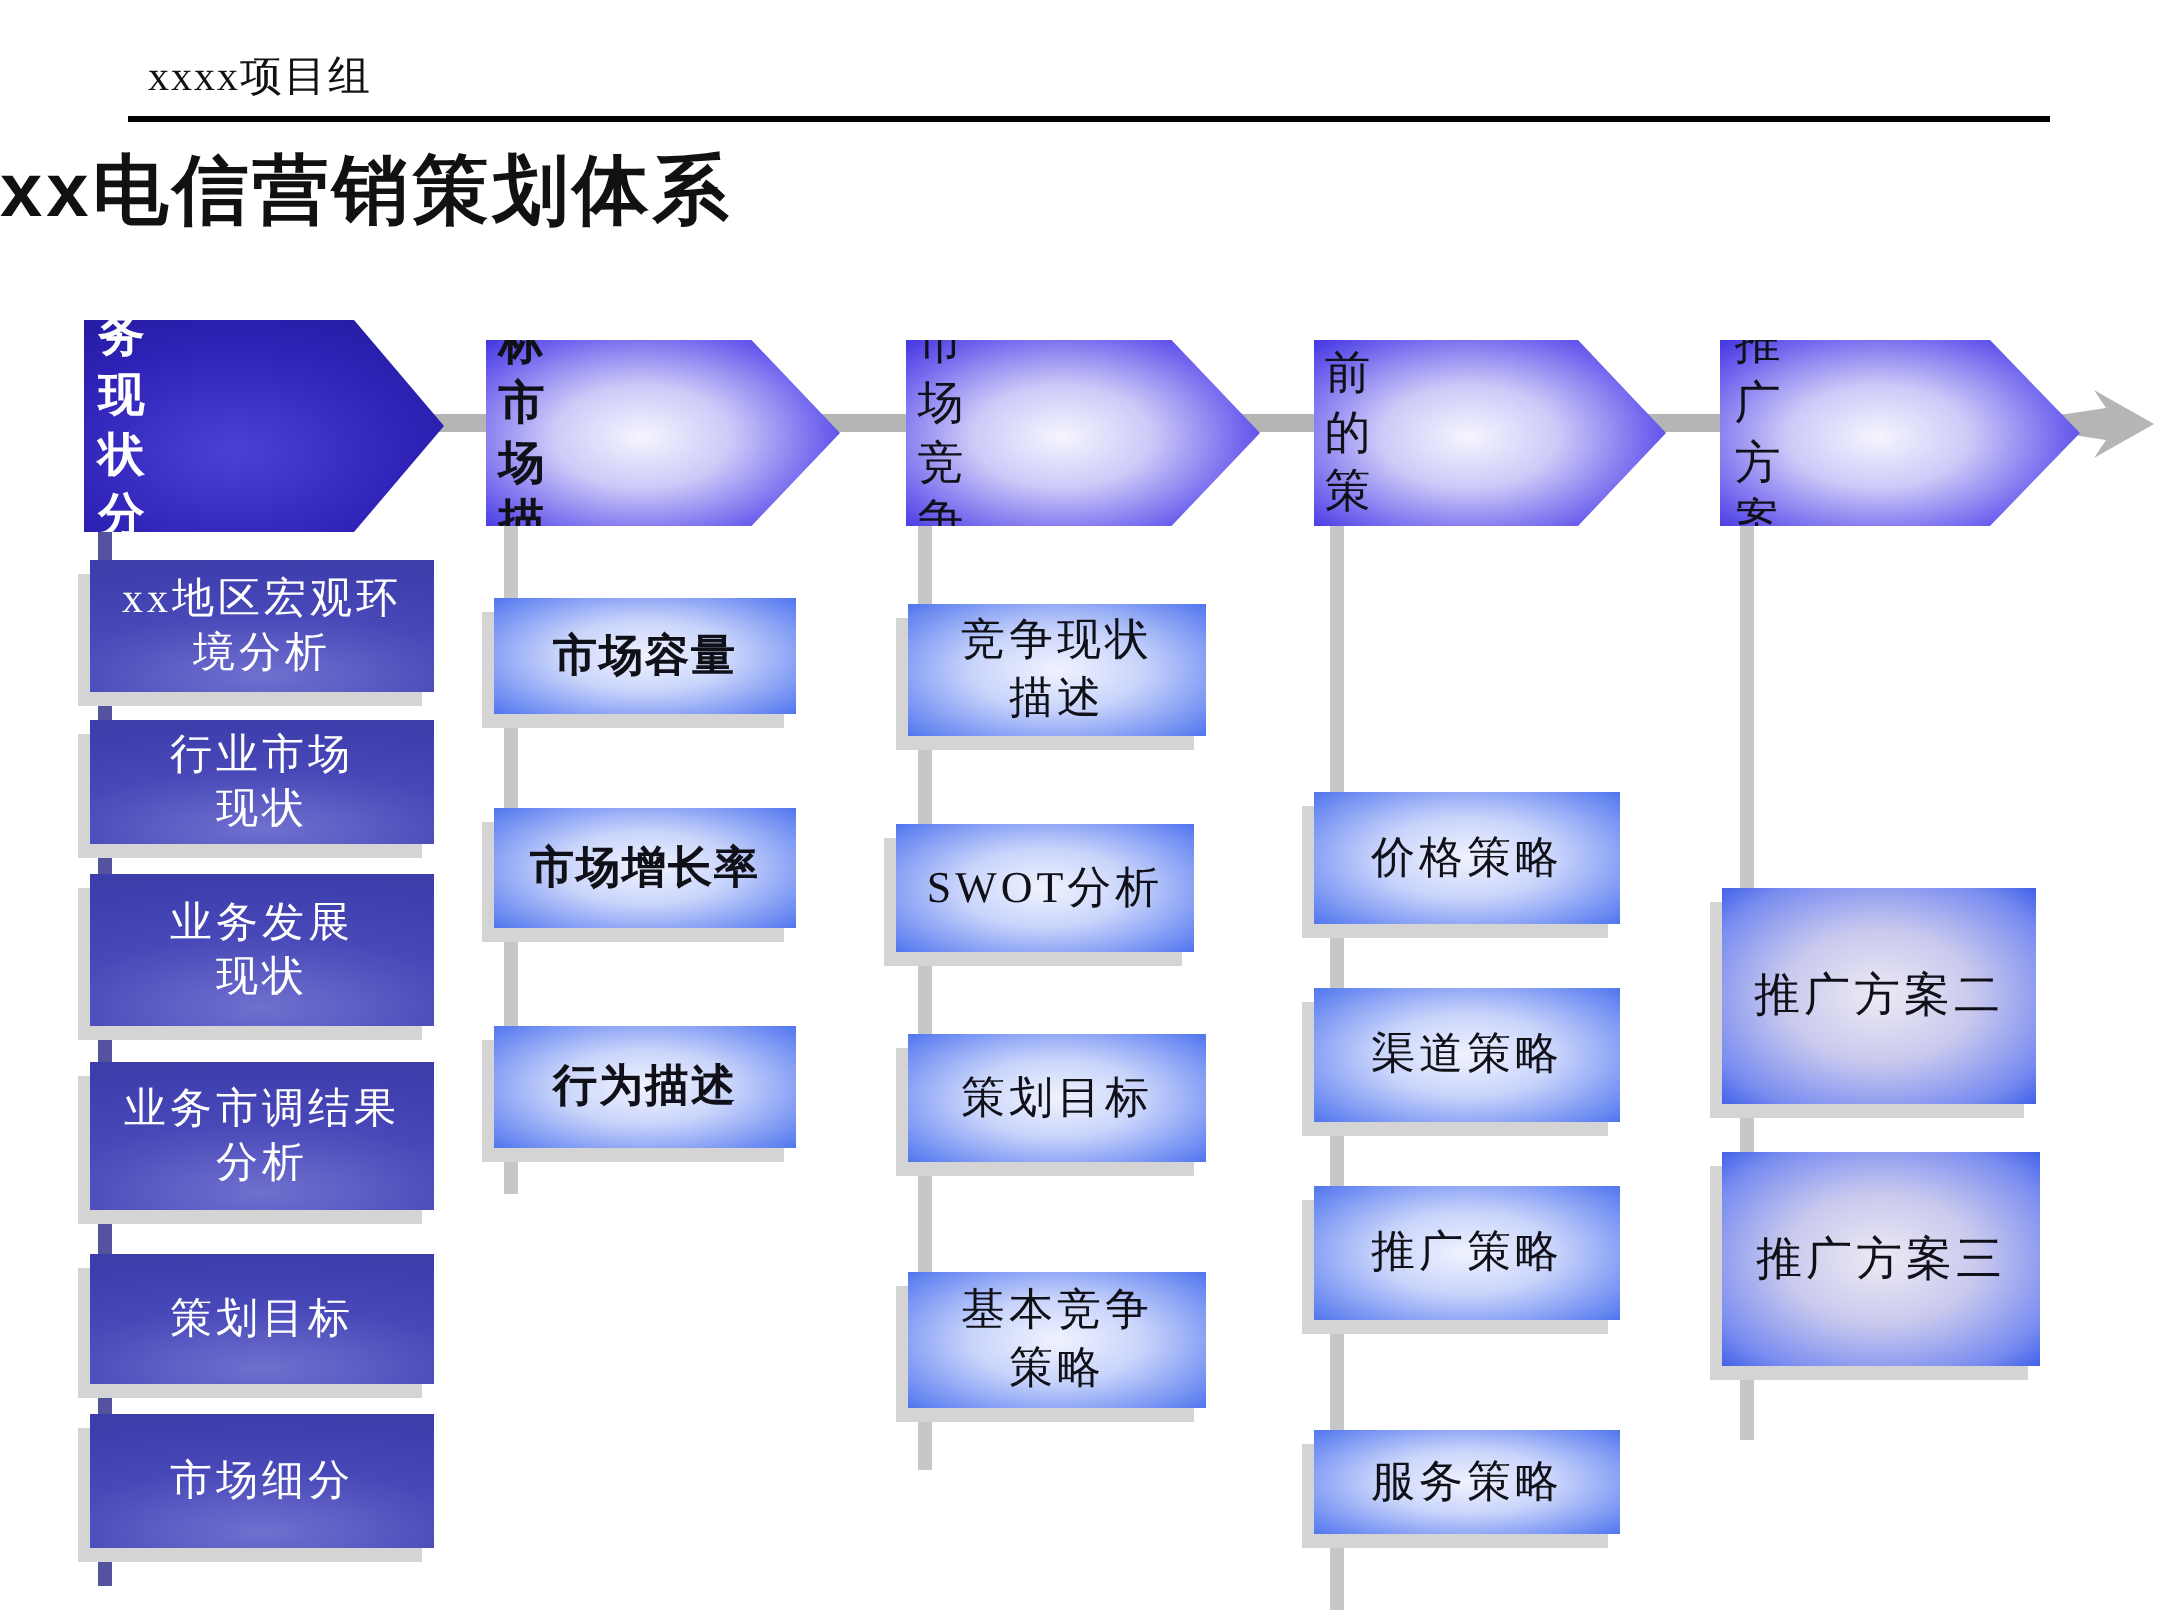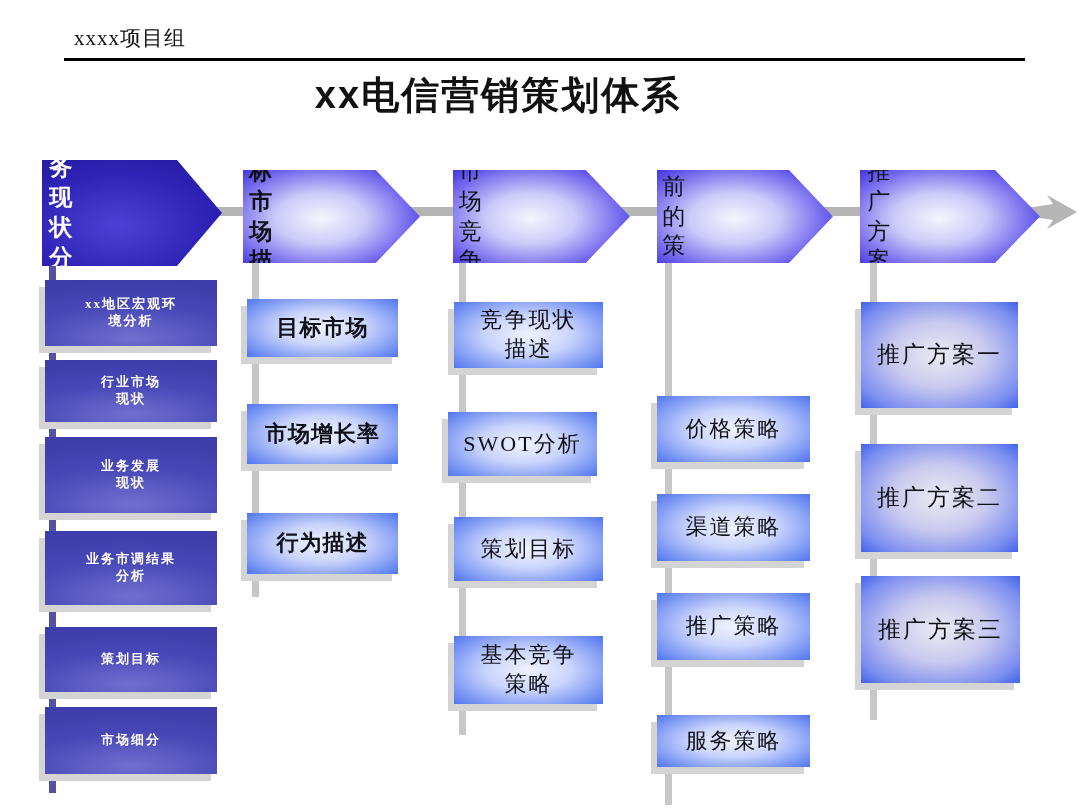--- a/index.html
+++ b/index.html
@@ -6,21 +6,21 @@
   .slide{
     position:relative;width:1080px;height:810px;background:#ffffff;overflow:hidden;
     font-family:"Liberation Serif","DejaVu Serif",serif;color:#111;
   }
   .project-label{
     position:absolute;left:74px;top:24px;font-size:21px;letter-spacing:1px;
     font-family:"Liberation Serif","DejaVu Serif",serif;
   }
   .header-rule{position:absolute;left:64px;top:58px;width:961px;height:3px;background:#000;}
   .slide-title{
-    position:absolute;left:0;top:70px;width:996px;text-align:center;
+    position:absolute;left:0;top:70px;width:996px;text-align:left;
     font-size:38px;font-weight:bold;letter-spacing:2px;
     font-family:"Liberation Sans","DejaVu Sans",sans-serif;
   }
   
   .hline{position:absolute;left:198px;top:207px;width:837px;height:9px;background:#b5b5b5;z-index:1;}
   .vline{position:absolute;width:7px;z-index:1;background:#c7c7c7;}
   .vline.dark{background:#53539f;}
   .flow-arrowhead{position:absolute;left:1020px;top:193px;z-index:1;}
   
   .arrow{
@@ -40,21 +40,21 @@
   }
   .arrow.boldface{font-family:"Liberation Sans","DejaVu Sans",sans-serif;font-weight:bold;letter-spacing:1px;}
   
   .box{
     position:absolute;z-index:2;display:flex;align-items:center;justify-content:center;
     text-align:center;line-height:1.3;font-size:22px;letter-spacing:2px;
     filter:drop-shadow(-6px 7px 0 #d4d4d4);white-space:pre-line;box-sizing:border-box;
   }
   .box.dark{
     background:radial-gradient(ellipse 110% 85% at 50% 88%,#7070cf 0%,#4848b8 55%,#3d3dac 100%);
-    color:#ffffff;font-weight:bold;font-size:13px;
+    color:#ffffff;font-weight:normal;font-size:21px;
   }
   .box.light{
     background:radial-gradient(ellipse 90% 95% at 50% 50%,#f0f3fe 0%,#c9d4fb 32%,#6d8cf2 66%,#2b57e8 90%,#1d47d2 100%);
     color:#101018;
   }
   .box.lav{
     background:radial-gradient(ellipse 80% 80% at 50% 50%,#eceaf4 0%,#c9c9ee 38%,#7a8df0 72%,#2b50e4 95%);
     color:#101018;font-size:23px;
   }
   .box.boldface{font-family:"Liberation Sans","DejaVu Sans",sans-serif;font-weight:bold;letter-spacing:1px;}
@@ -91,33 +91,32 @@
 境分析</div>
   <div class="box dark" style="left:45px;top:360px;width:172px;height:62px">行业市场
 现状</div>
   <div class="box dark" style="left:45px;top:437px;width:172px;height:76px">业务发展
 现状</div>
   <div class="box dark" style="left:45px;top:531px;width:172px;height:74px">业务市调结果
 分析</div>
   <div class="box dark" style="left:45px;top:627px;width:172px;height:65px">策划目标</div>
   <div class="box dark" style="left:45px;top:707px;width:172px;height:67px">市场细分</div>
 
-  <div class="box light boldface" style="left:247px;top:299px;width:151px;height:58px">目标市场</div>
+  <div class="box light boldface" style="left:247px;top:299px;width:151px;height:58px">市场容量</div>
   <div class="box light boldface" style="left:247px;top:404px;width:151px;height:60px">市场增长率</div>
   <div class="box light boldface" style="left:247px;top:513px;width:151px;height:61px">行为描述</div>
 
   <div class="box light" style="left:454px;top:302px;width:149px;height:66px">竞争现状
 描述</div>
   <div class="box light" style="left:448px;top:412px;width:149px;height:64px">SWOT分析</div>
   <div class="box light" style="left:454px;top:517px;width:149px;height:64px">策划目标</div>
   <div class="box light" style="left:454px;top:636px;width:149px;height:68px">基本竞争
 策略</div>
 
   <div class="box light" style="left:657px;top:494px;width:153px;height:67px">渠道策略</div>
   <div class="box light" style="left:657px;top:396px;width:153px;height:66px">价格策略</div>
   <div class="box light" style="left:657px;top:593px;width:153px;height:67px">推广策略</div>
   <div class="box light" style="left:657px;top:715px;width:153px;height:52px">服务策略</div>
 
-  <div class="box lav" style="left:861px;top:302px;width:157px;height:106px">推广方案一</div>
   <div class="box lav" style="left:861px;top:444px;width:157px;height:108px">推广方案二</div>
   <div class="box lav" style="left:861px;top:576px;width:159px;height:107px">推广方案三</div>
 
 </div>
 
 </body></html>

